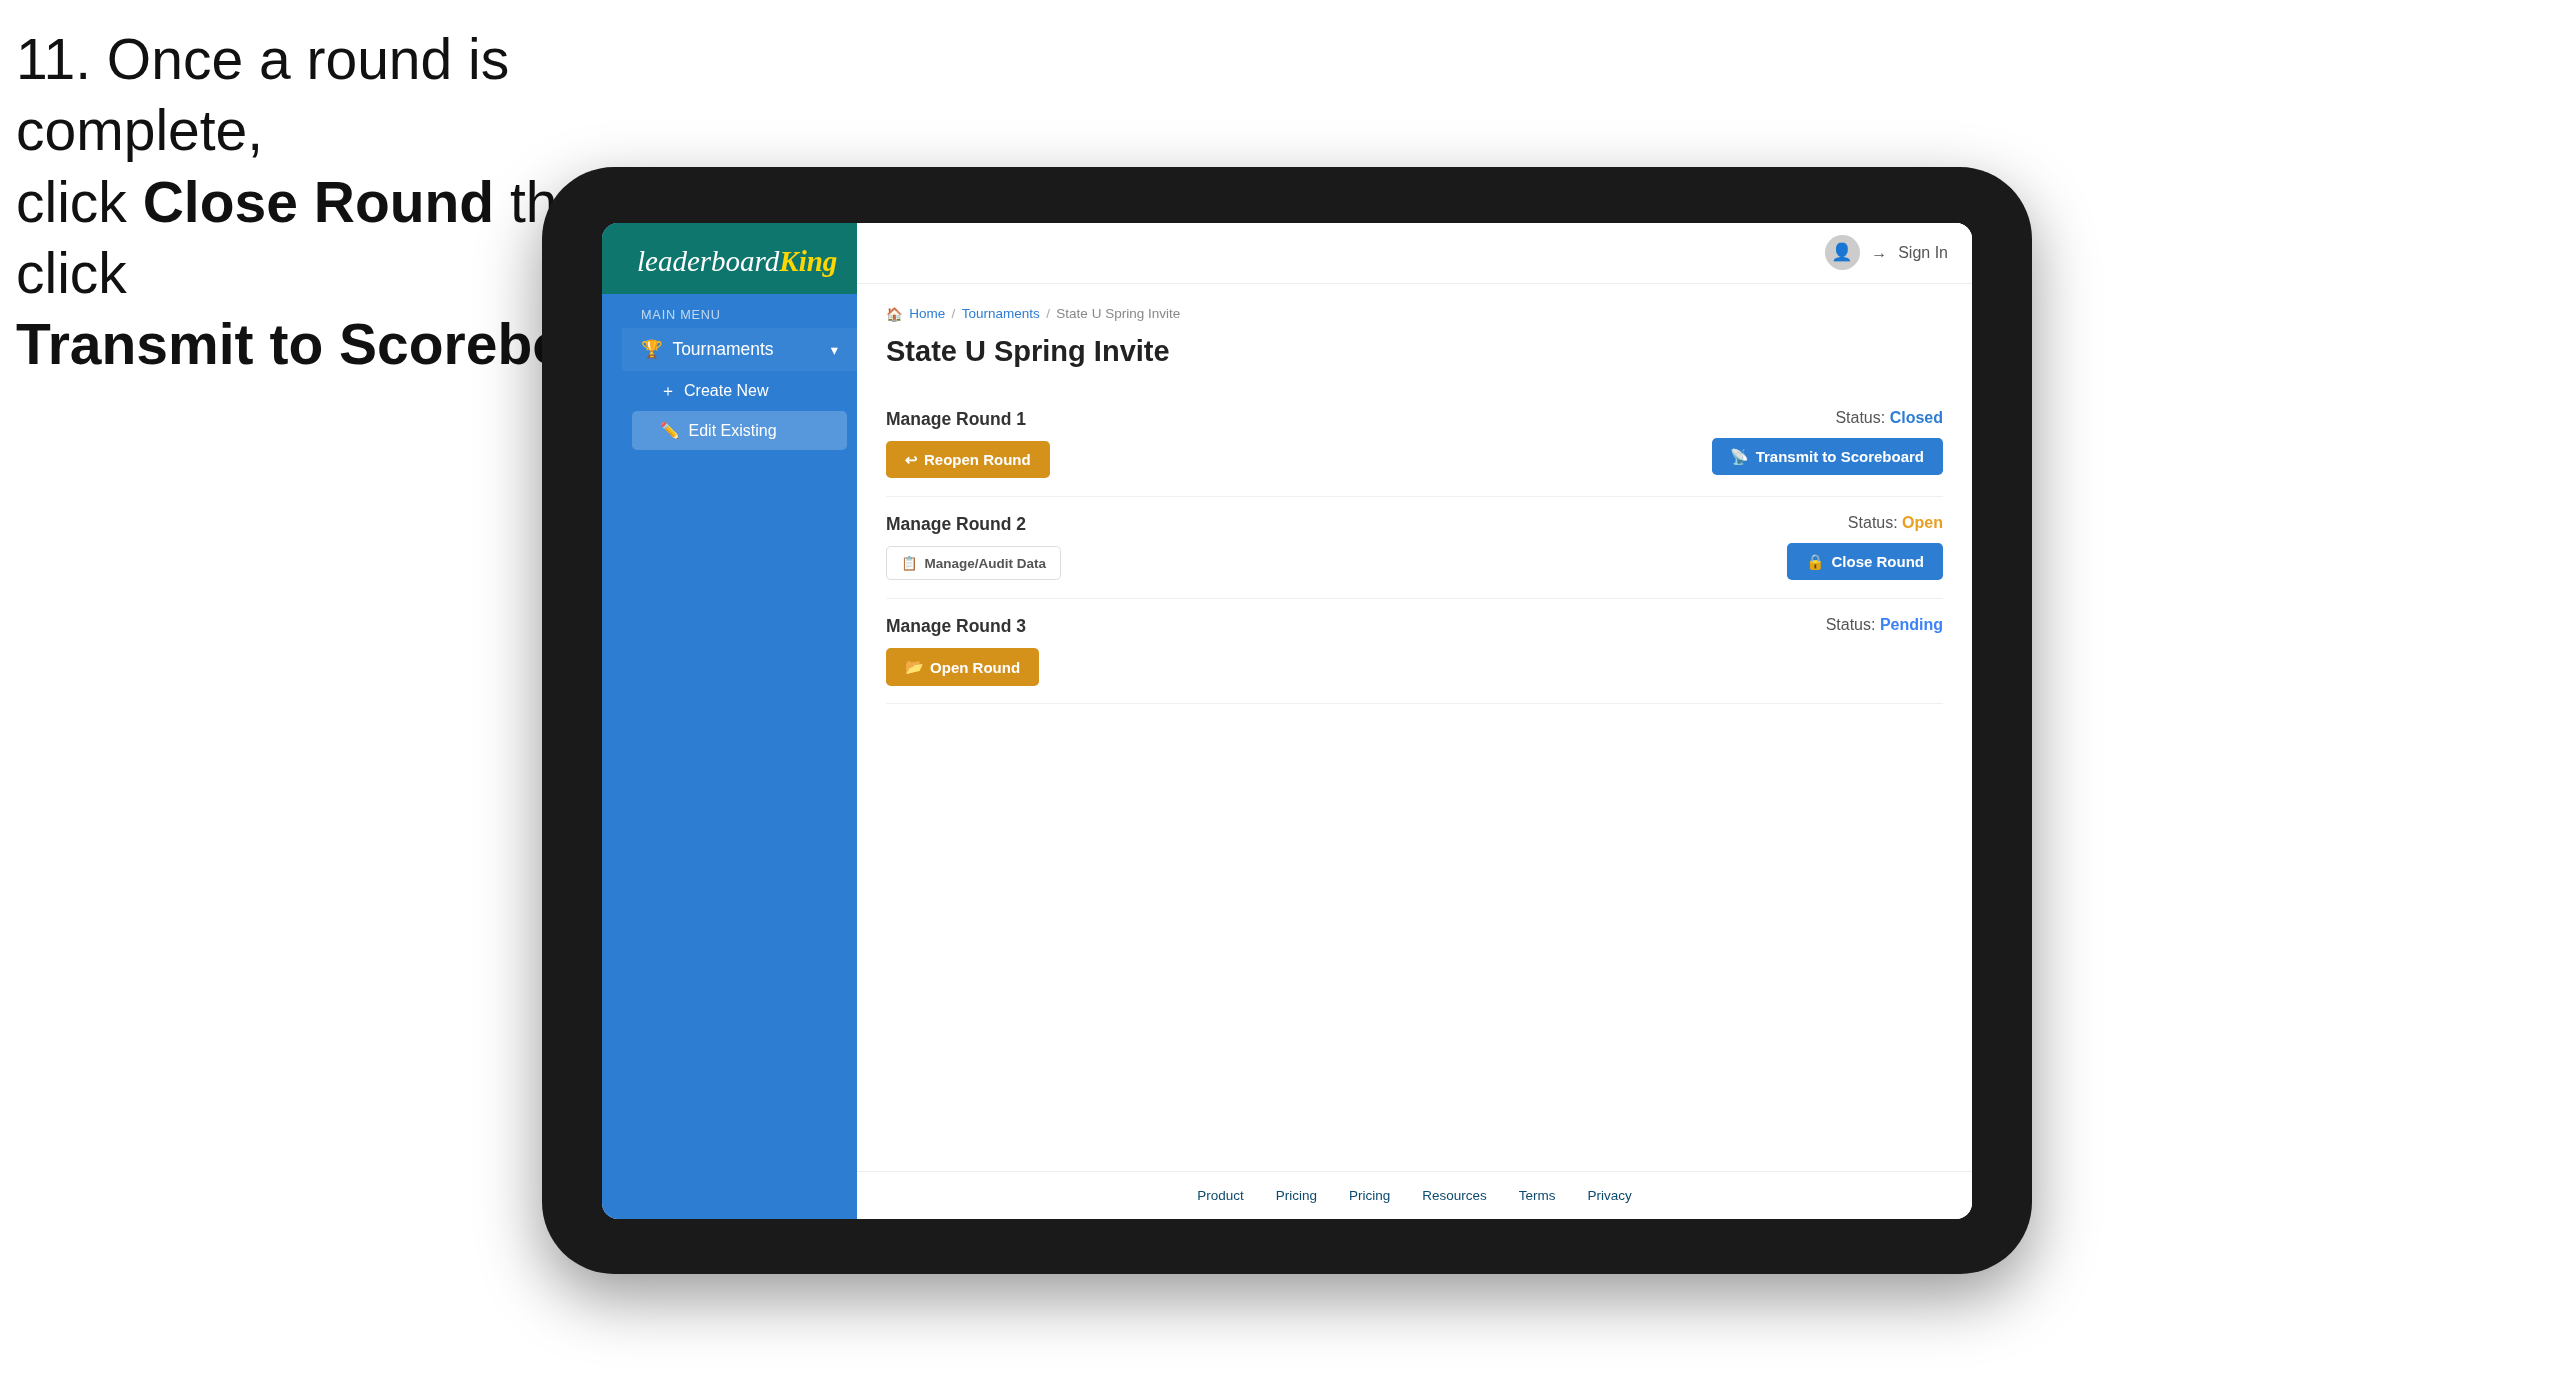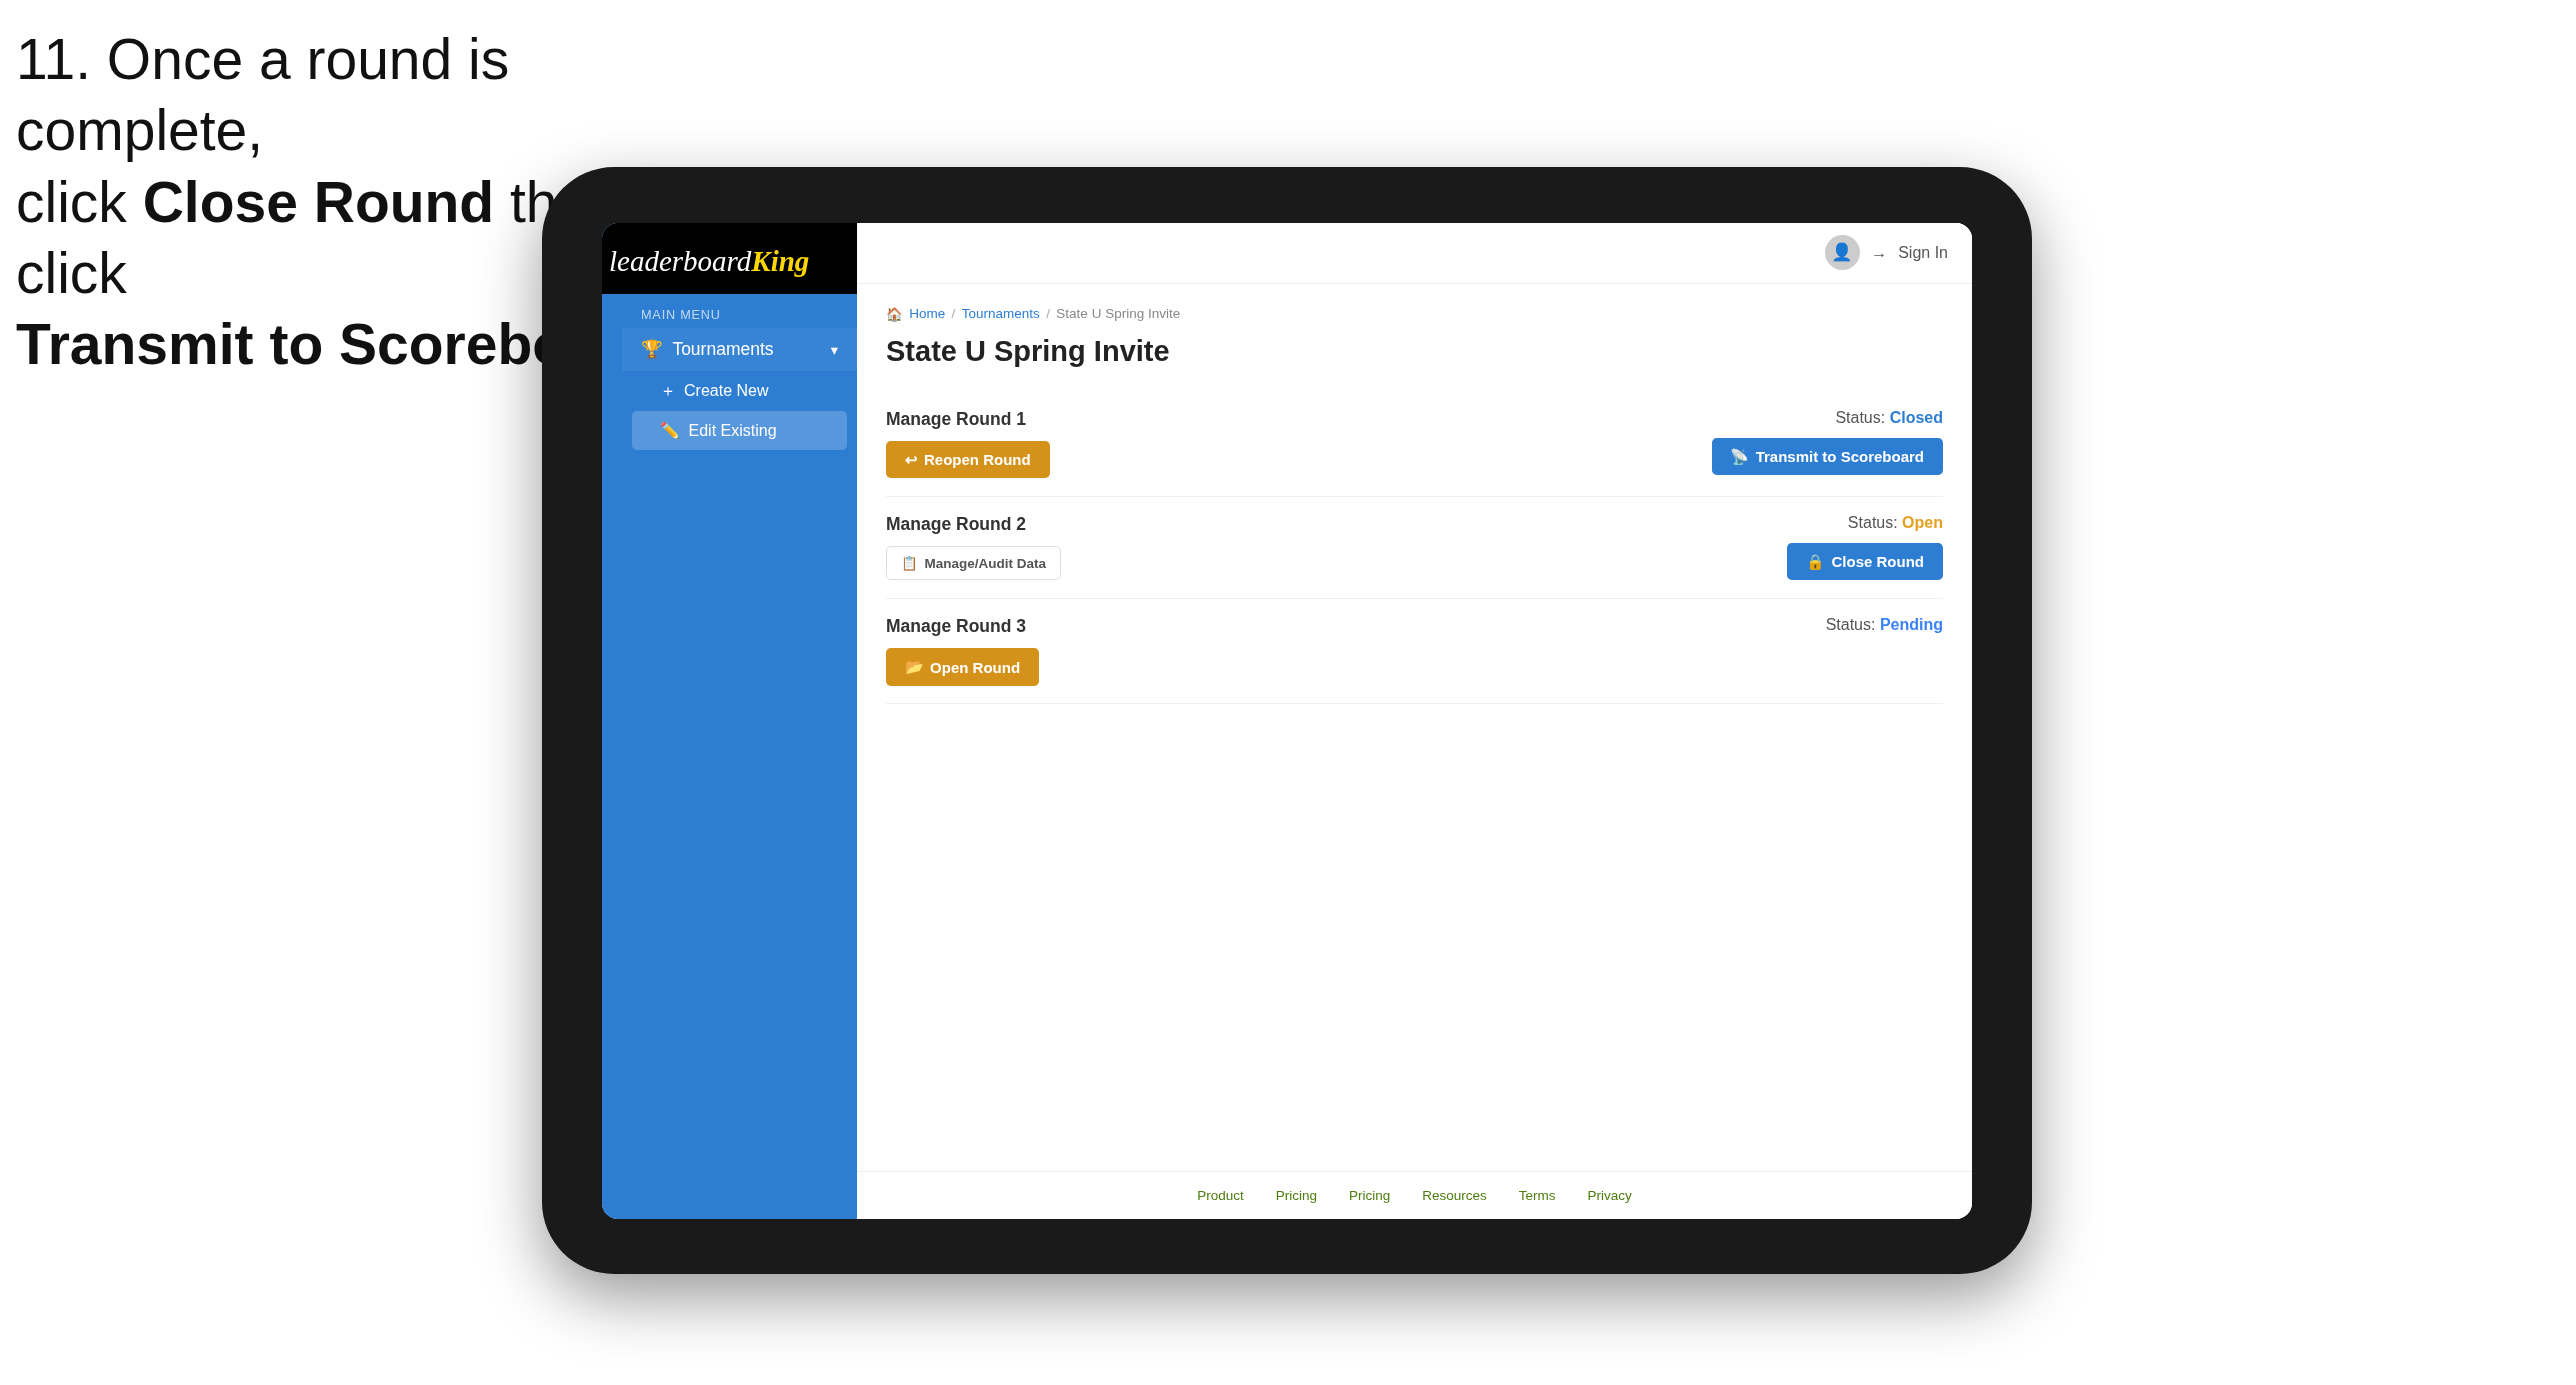--- a/index.html
+++ b/index.html
@@ -71,22 +71,22 @@
     
     .sidebar {
       width: 255px;
       background: #2d7dd2;
       display: flex;
       flex-direction: column;
       flex-shrink: 0;
     }
 
     .sidebar-logo {
-      padding: 22px 7px 16px;
-      background: #000000;
+      padding: 22px 35px 16px;
+      background: #0f766e;
     }
 
     .sidebar-main-menu {
       padding: 8px 0;
       margin-left: 20px;
     }
 
     .main-menu-label {
       font-size: 12.7px;
       color: rgba(255,255,255,0.7);
@@ -264,21 +264,21 @@
     .footer {
       display: flex;
       justify-content: center;
       gap: 32px;
       padding: 16px;
       border-top: 0.8px solid #eee;
       color: #aaa;
       font-size: 13.5px;
     }
     .footer a {
-      color: #4d7c0f;
+      color: #0c4a6e;
       text-decoration: none;
     }
 
     
     .chevron {
       font-size: 14.3px;
     }
   </style>
 </head>
 <body>

